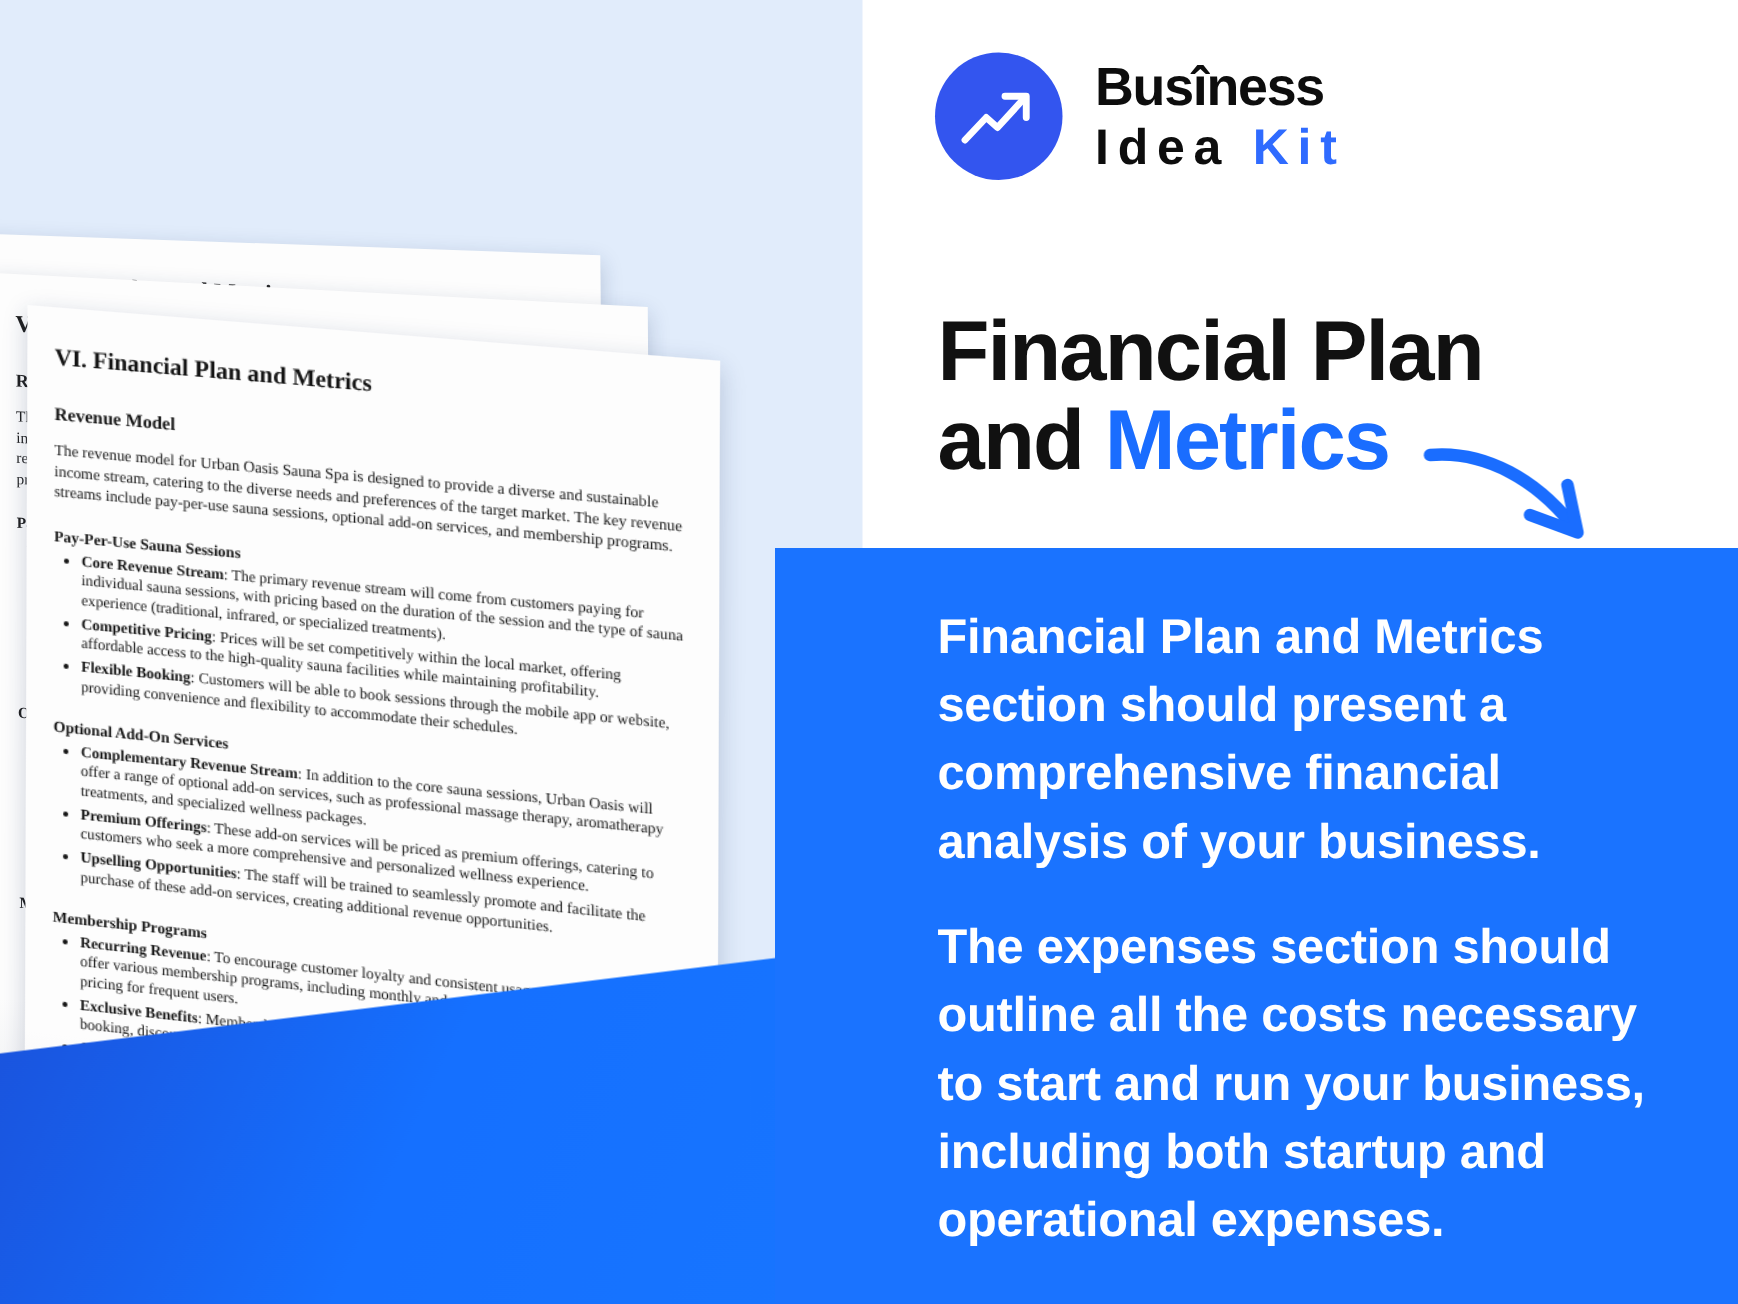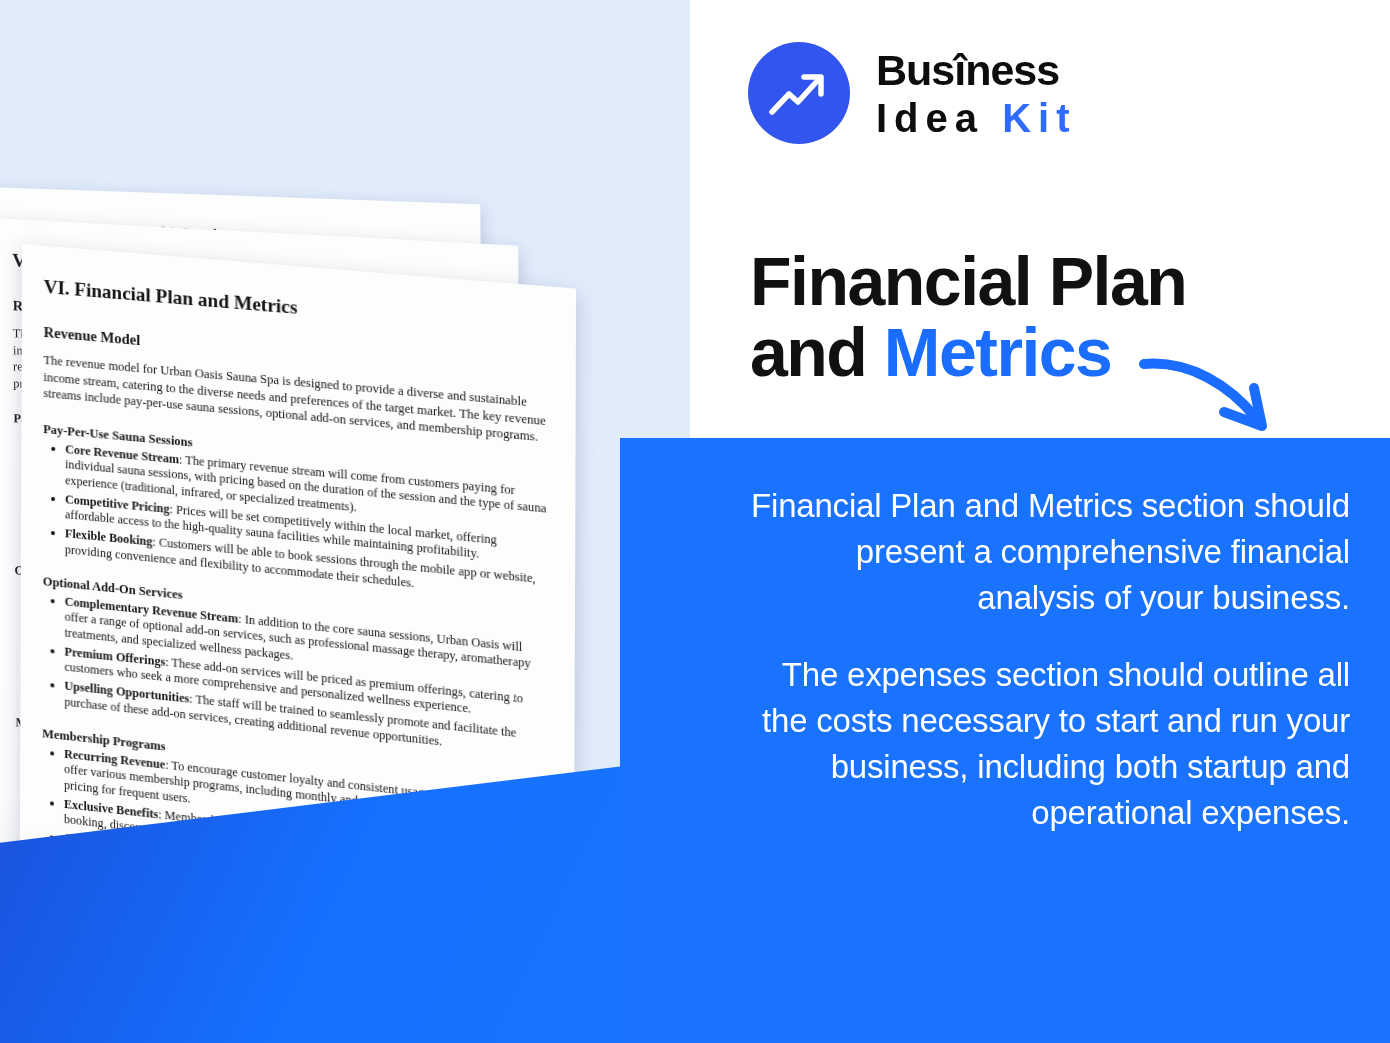--- a/index.html
+++ b/index.html
@@ -105,25 +105,24 @@
     height: 88px;
   }
 
   
   .panel-copy {
     position: absolute;
     left: 750px;
     top: 483px;
     width: 600px;
     color: #ffffff;
-    font-size: 33px;
-    font-weight: 400;
+    font-size: 39px;
+    font-weight: 700;
     line-height: 1.40;
     letter-spacing: -0.2px;
-    text-align: right;
   }
   .panel-copy p { margin-bottom: 30px; }
   .panel-copy p:last-child { margin-bottom: 0; }
 
   
   .doc-stack {
     position: absolute;
     left: -40px;
     top: 186px;
     width: 760px;

